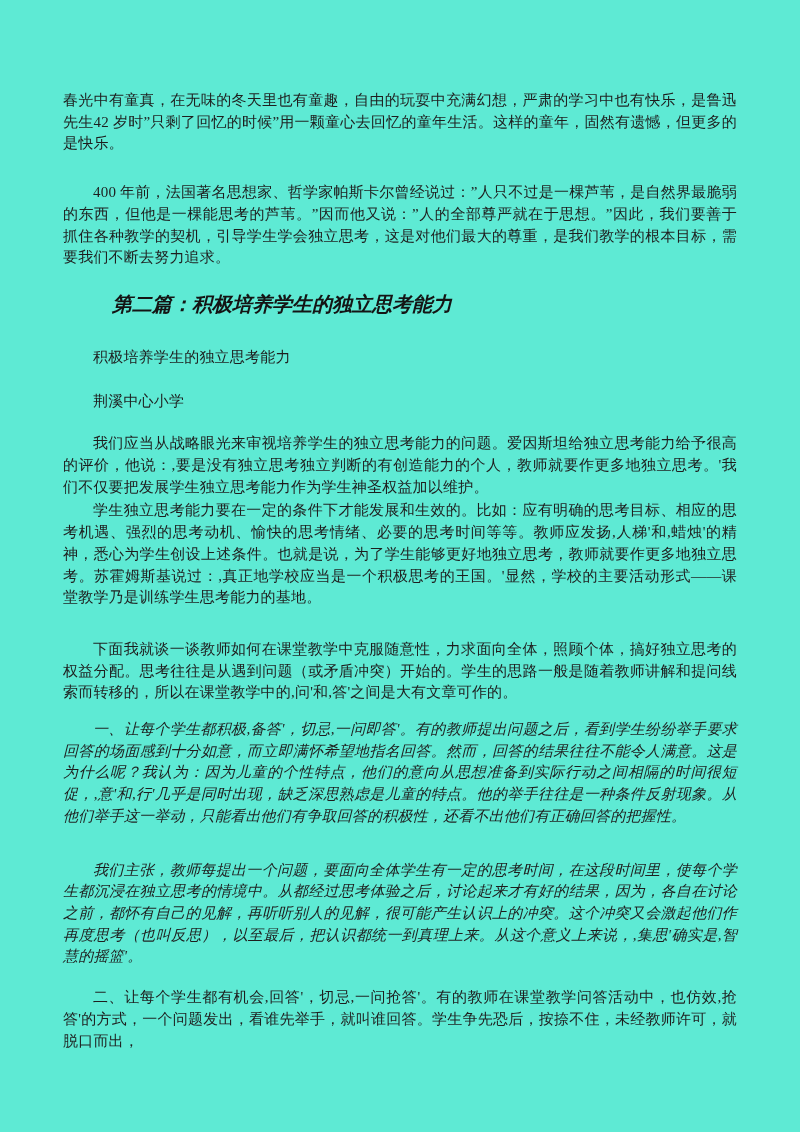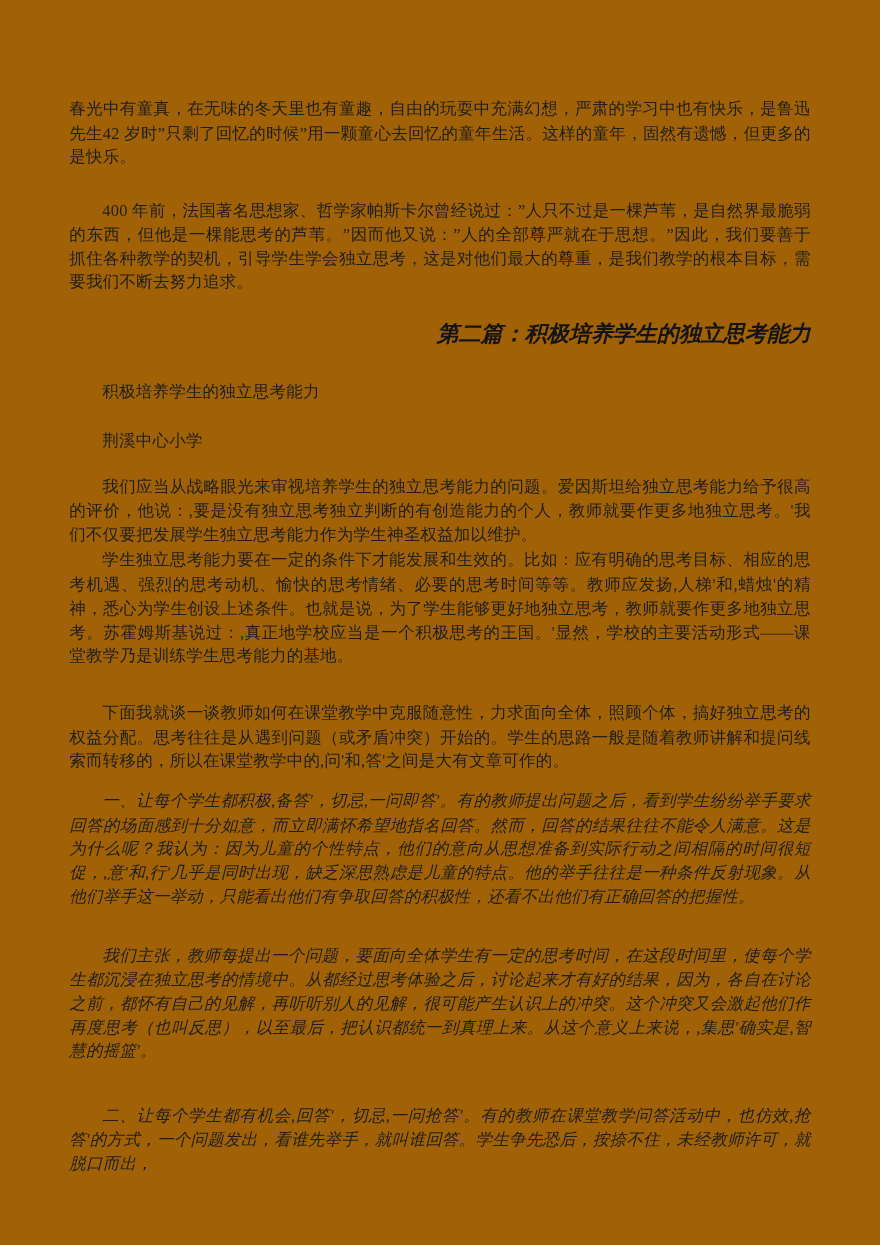--- a/index.html
+++ b/index.html
@@ -9,51 +9,51 @@
   }
   body {
     width: 800px;
     height: 1132px;
     overflow: hidden;
   }
   .page {
     box-sizing: border-box;
     width: 800px;
     height: 1132px;
-    background: #a16207;
+    background: #5eead4;
     padding: 90px 63px 0 63px;
     font-family: "Liberation Serif", "DejaVu Serif", serif;
     color: #1e1e1e;
   }
   .para {
     margin: 0;
     font-size: 15px;
     line-height: 21.7px;
     text-align: justify;
     letter-spacing: 0.2px;
   }
   .indent { text-indent: 2em; }
   .gap-xl  { margin-top: 27px; }
   .gap-l   { margin-top: 30px; }
   .gap-m   { margin-top: 22px; }
   .gap-p3  { margin-top: 21px; }
   .gap-p4  { margin-top: 2px; }
   .gap-p5  { margin-top: 30px; }
   .gap-p6  { margin-top: 15px; font-style: italic; }
   .gap-p7  { margin-top: 32px; font-style: italic; }
-  .gap-p8  { margin-top: 37px; font-style: italic; }
+  .gap-p8  { margin-top: 19px; }
   .section-heading {
     margin: 23px 0 0 0;
     font-size: 20px;
     line-height: 25px;
     font-weight: bold;
     font-style: italic;
     text-indent: 49px;
     color: #141414;
-    text-align: right;
+    text-align: left;
   }
 </style>
 </head>
 <body>
 
 <div class="page">
 
   <p class="para">春光中有童真，在无味的冬天里也有童趣，自由的玩耍中充满幻想，严肃的学习中也有快乐，是鲁迅先生42 岁时”只剩了回忆的时候”用一颗童心去回忆的童年生活。这样的童年，固然有遗憾，但更多的是快乐。</p>
 
   <p class="para indent gap-xl">400 年前，法国著名思想家、哲学家帕斯卡尔曾经说过：”人只不过是一棵芦苇，是自然界最脆弱的东西，但他是一棵能思考的芦苇。”因而他又说：”人的全部尊严就在于思想。”因此，我们要善于抓住各种教学的契机，引导学生学会独立思考，这是对他们最大的尊重，是我们教学的根本目标，需要我们不断去努力追求。</p>

